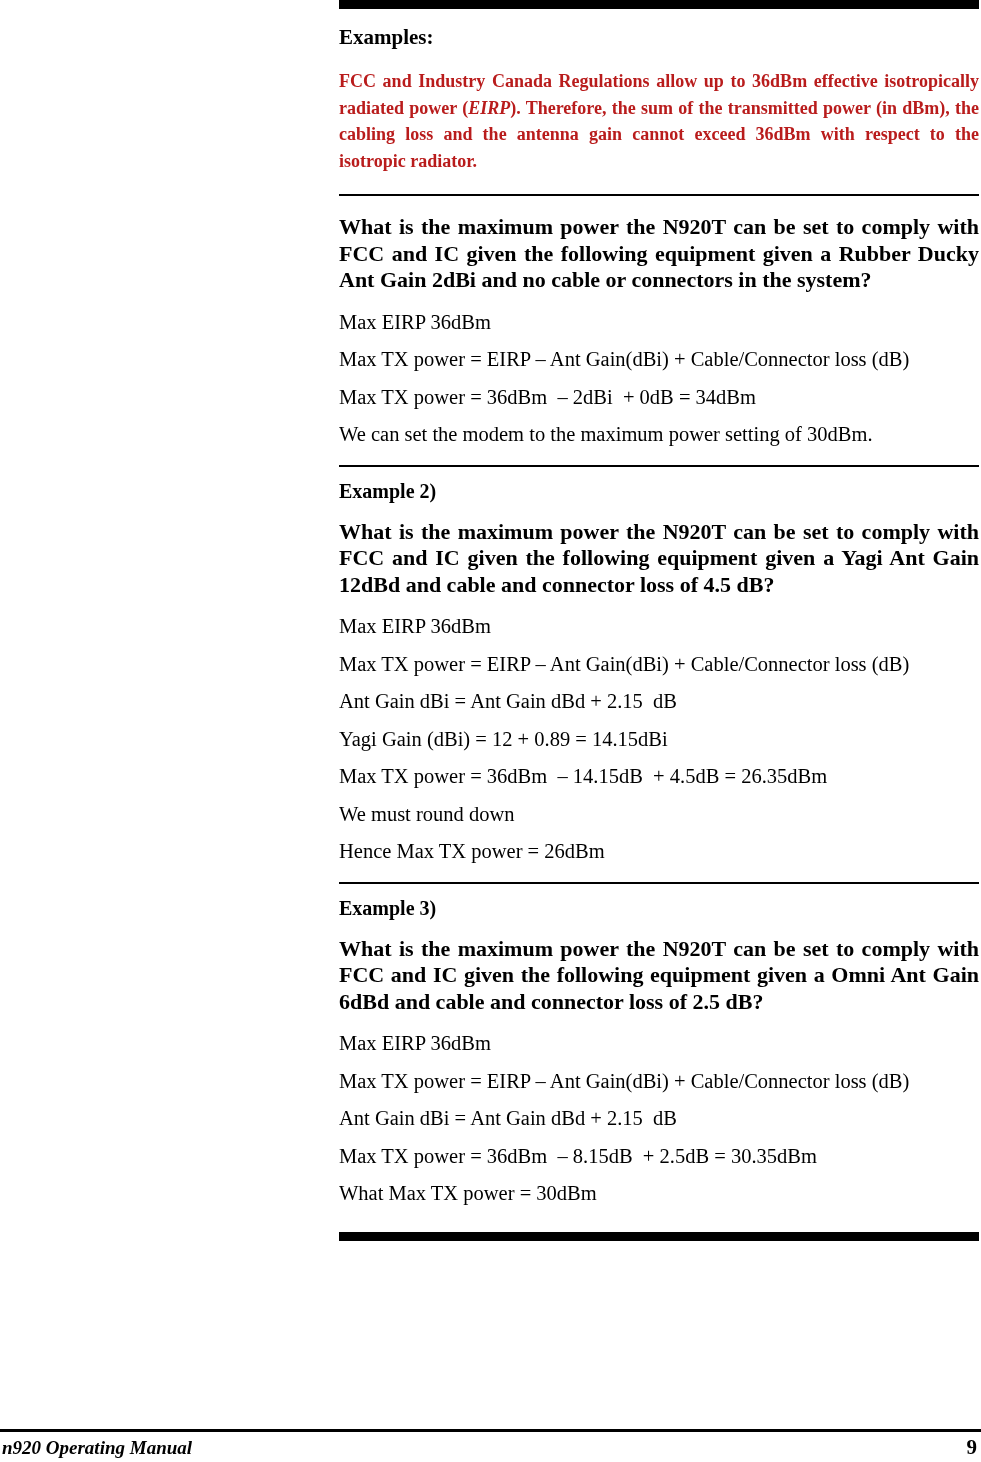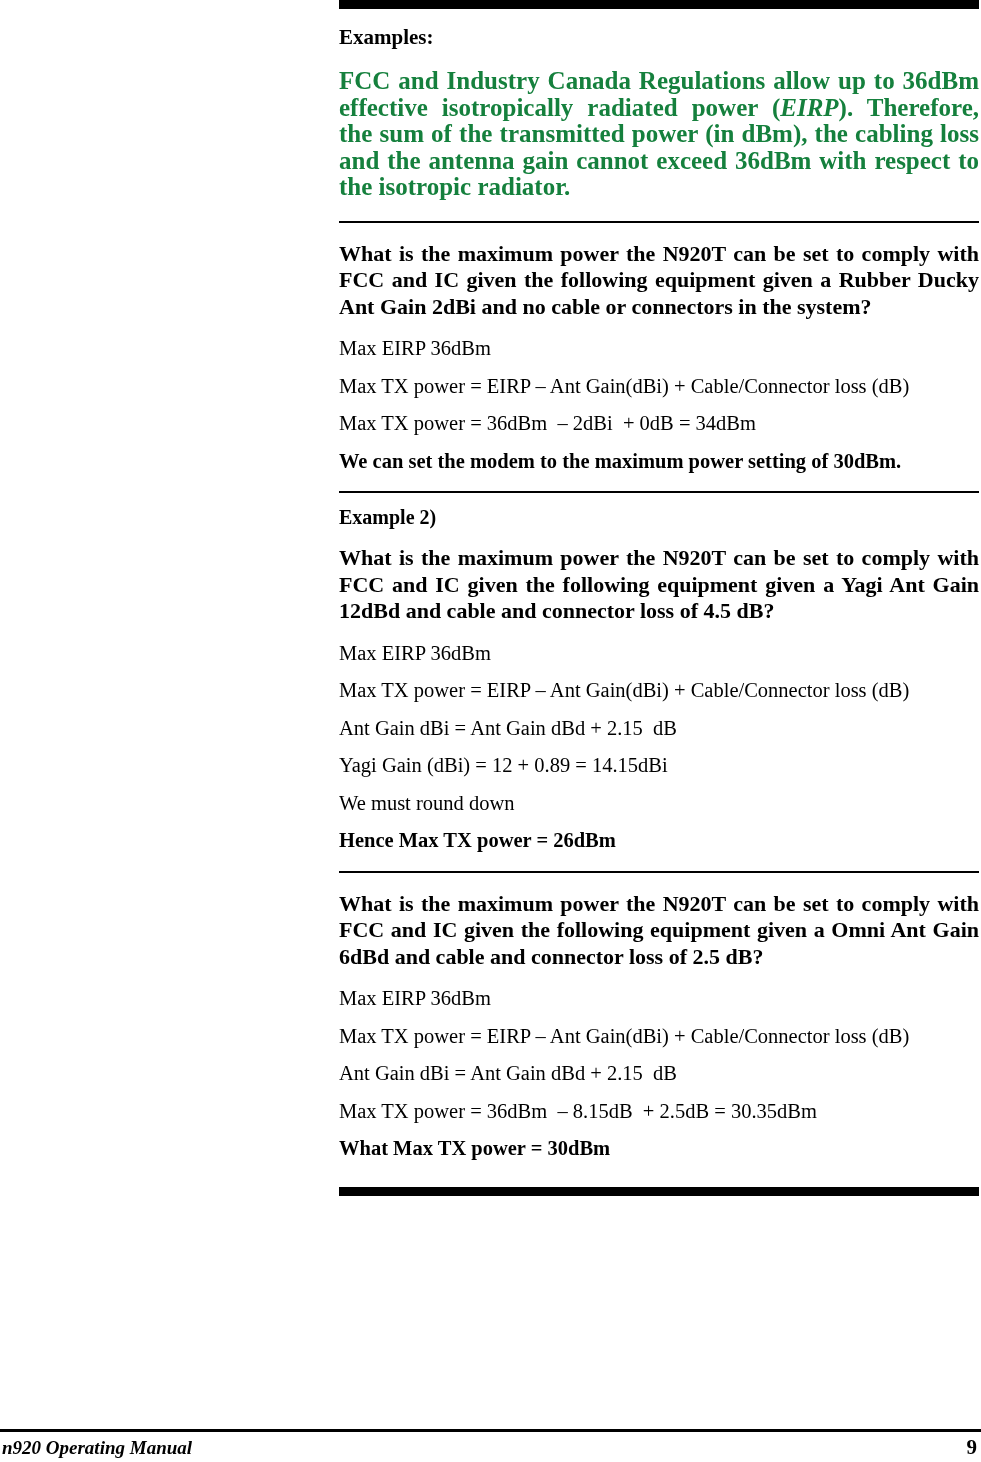--- a/index.html
+++ b/index.html
@@ -51,23 +51,23 @@
 
   
   .h-examples {
     font-size: 21px;
     font-weight: bold;
     line-height: 1;
     margin: 18px 0 0 0;
   }
 
   .warn-para {
-    color: #15803d;
-    font-weight: bold;
-    font-size: 25px;
+    color: #b91c1c;
+    font-weight: bold;
+    font-size: 18px;
     line-height: 26.5px;
     text-align: justify;
     margin: 20px 0 0 0;
   }
   .warn-para .em {
     font-style: italic;
   }
 
   .ex-title {
     font-size: 20px;
@@ -92,21 +92,20 @@
     white-space: pre;
   }
   .lines-block {
     margin-top: 18px;
   }
   .lines-block .line {
     margin-bottom: 17px;
   }
   .lines-block .line:last-child {
     margin-bottom: 0;
-    font-weight: bold;
   }
 
   .spacer-before-thick {
     height: 28px;
   }
 
   
   .footer {
     position: absolute;
     left: 0;
@@ -170,27 +169,29 @@
 
     <div>
       <div class="rule-thin" style="margin-top:20px"></div>
       <div class="ex-title">Example 2)</div>
       <p class="q-para">What is the maximum power the N920T can be set to comply with FCC and IC given the following equipment given a Yagi Ant Gain 12dBd and cable and connector loss of 4.5 dB?</p>
       <div class="lines-block">
         <div class="line">Max EIRP 36dBm</div>
         <div class="line">Max TX power = EIRP – Ant Gain(dBi) + Cable/Connector loss (dB)</div>
         <div class="line">Ant Gain dBi = Ant Gain dBd + 2.15  dB</div>
         <div class="line">Yagi Gain (dBi) = 12 + 0.89 = 14.15dBi</div>
+        <div class="line">Max TX power = 36dBm  – 14.15dB  + 4.5dB = 26.35dBm</div>
         <div class="line">We must round down</div>
         <div class="line">Hence Max TX power = 26dBm</div>
       </div>
     </div>
 
     <div>
       <div class="rule-thin" style="margin-top:20px"></div>
+      <div class="ex-title">Example 3)</div>
       <p class="q-para">What is the maximum power the N920T can be set to comply with FCC and IC given the following equipment given a Omni Ant Gain 6dBd and cable and connector loss of 2.5 dB?</p>
       <div class="lines-block">
         <div class="line">Max EIRP 36dBm</div>
         <div class="line">Max TX power = EIRP – Ant Gain(dBi) + Cable/Connector loss (dB)</div>
         <div class="line">Ant Gain dBi = Ant Gain dBd + 2.15  dB</div>
         <div class="line">Max TX power = 36dBm  – 8.15dB  + 2.5dB = 30.35dBm</div>
         <div class="line">What Max TX power = 30dBm</div>
       </div>
     </div>
 

